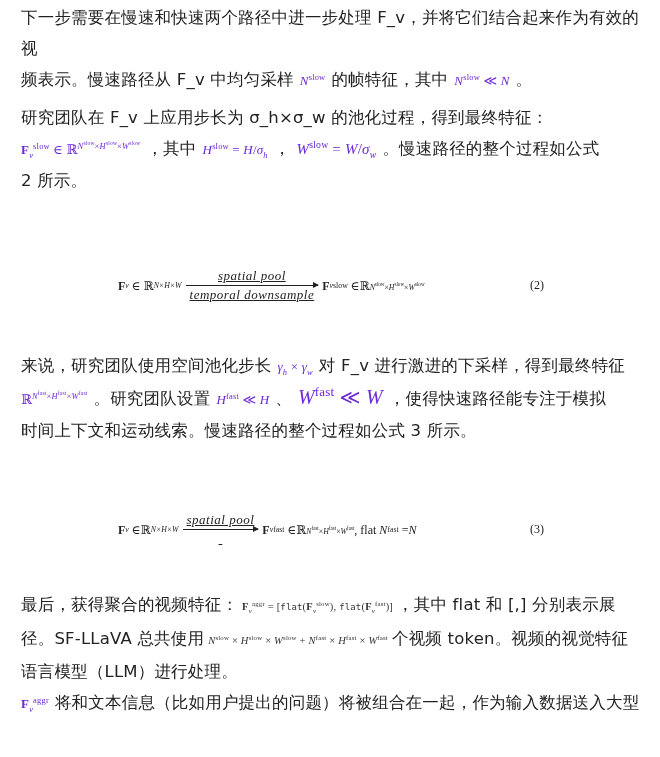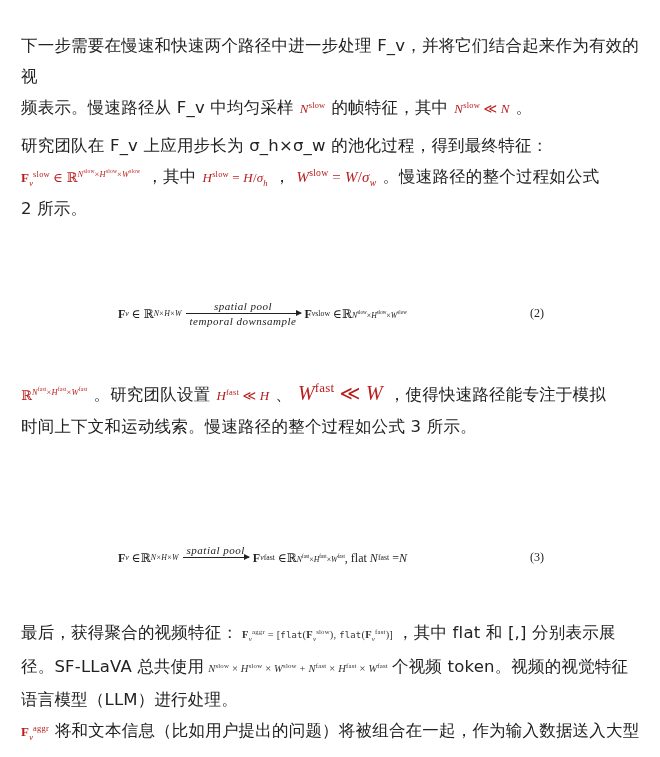--- a/index.html
+++ b/index.html
@@ -1,39 +1,39 @@
 <!DOCTYPE html>
 <html><head>
 <meta charset="utf-8">
 <style>
   html, body { margin: 0; padding: 0; background: #ffffff; }
   body {
     width: 660px; height: 757px; overflow: hidden;
     font-family: "DejaVu Sans", "Liberation Sans", sans-serif;
     color: #222222;
   }
-  .page { position: relative; width: 660px; height: 581px; margin-top: 28px; }
+  .page { position: relative; width: 660px; height: 581px; }
   .para {
     position: absolute; left: 21px; width: 625px;
     font-size: 16.5px; line-height: 31px; letter-spacing: 0.2px;
   }
-  .m { font-family: "Liberation Serif", "DejaVu Serif", serif; font-size: 13px; color: #b91c1c; margin: 0 6px; }
+  .m { font-family: "Liberation Serif", "DejaVu Serif", serif; font-size: 13px; color: #6d28d9; margin: 0 6px; }
   .ms { font-family: "Liberation Serif", "DejaVu Serif", serif; font-size: 10.5px; color: #333; margin: 0 4px; }
   .bf { font-weight: bold; }
   sup, sub { font-size: 0.65em; line-height: 0; }
   .mono { font-family: "DejaVu Sans Mono", "Liberation Mono", monospace; font-size: 0.85em; }
   .eq {
     position: absolute; left: 118px; width: 430px; height: 40px;
     font-family: "Liberation Serif", "DejaVu Serif", serif; font-size: 12px; color: #222;
     display: flex; align-items: center;
   }
   .eq .num { position: absolute; right: 4px; top: 12px; font-size: 12px; }
   .arrow {
     display: inline-flex; flex-direction: column; align-items: center; margin: 0 4px;
-    font-style: italic; font-size: 11px; position: relative; top: -1px;
+    font-style: italic; font-size: 13px; position: relative; top: -1px; text-decoration: underline;
   }
   .arrow .line { width: 100%; border-top: 1px solid #222; position: relative; margin: 1px 0; }
   .arrow .line::after { content: ""; position: absolute; right: -1px; top: -4px; border-left: 6px solid #222; border-top: 3.5px solid transparent; border-bottom: 3.5px solid transparent; }
   .arrow .lbl { padding: 0 4px; white-space: nowrap; letter-spacing: 0.5px; }
   .bb { font-family: "DejaVu Serif", serif; }
 </style>
 </head>
 <body>
 
 <div class="page">
@@ -59,20 +59,23 @@
       <span class="lbl">spatial pool</span>
       <span class="line"></span>
       <span class="lbl">temporal downsample</span>
     </span>
     <span class="bf">F</span><sub><i>v</i></sub><sup>slow</sup>&nbsp;∈ <span class="bb">ℝ</span><sup><i>N</i><sup>slow</sup>×<i>H</i><sup>slow</sup>×<i>W</i><sup>slow</sup></sup>
     <span class="num">(2)</span>
   </div>
 
   <div class="para" style="top:350px;">
     <div>
+      <span>来说，研究团队使用空间池化步长</span><span class="m"><i>γ</i><sub><i>h</i></sub> × <i>γ</i><sub><i>w</i></sub></span><span>对 F_v 进行激进的下采样，得到最终特征</span>
+    </div>
+    <div>
       <span class="m" style="margin-left:0"><span class="bb">ℝ</span><sup><i>N</i><sup>fast</sup>×<i>H</i><sup>fast</sup>×<i>W</i><sup>fast</sup></sup></span><span>。研究团队设置</span><span class="m"><i>H</i><sup>fast</sup> ≪ <i>H</i></span><span>、</span><span class="m" style="font-size:20px"><i>W</i><sup>fast</sup> ≪ <i>W</i></span><span>，使得快速路径能专注于模拟</span>
     </div>
     <div>时间上下文和运动线索。慢速路径的整个过程如公式 3 所示。</div>
   </div>
 
   <div class="eq" style="top:510px;">
     <span class="bf">F</span><sub><i>v</i></sub>&nbsp;∈ <span class="bb">ℝ</span><sup><i>N×H×W</i></sup>
     <span class="arrow">
       <span class="lbl">spatial pool</span>
       <span class="line"></span>

